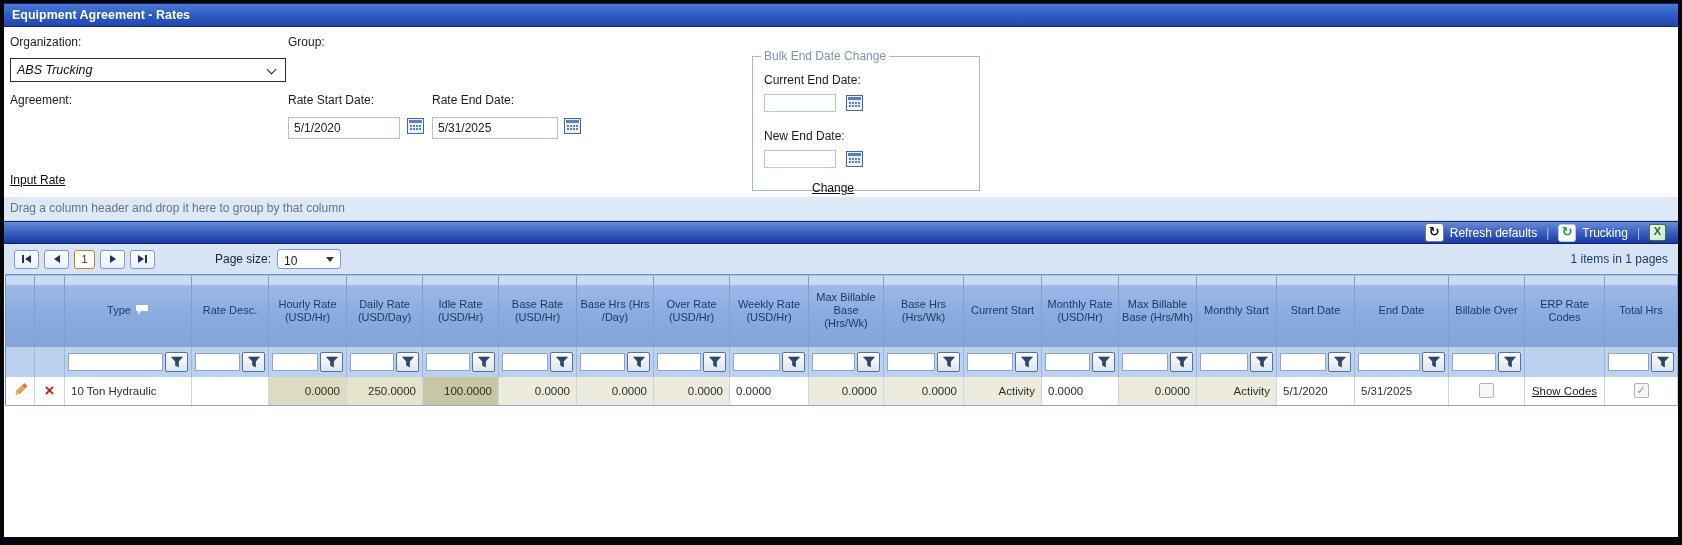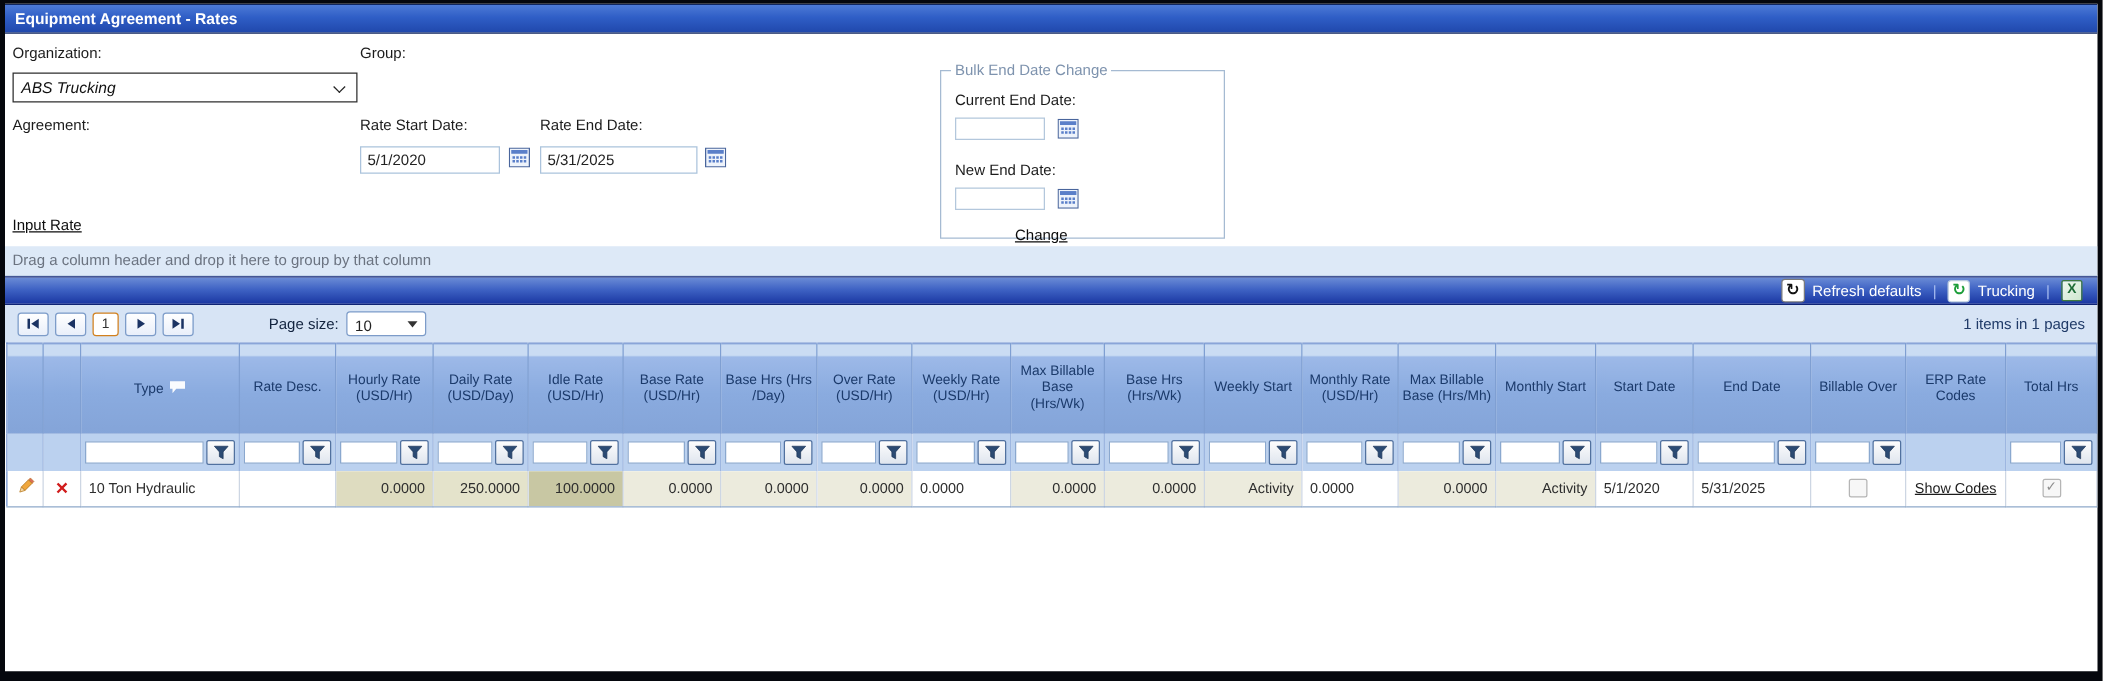--- a/index.html
+++ b/index.html
@@ -256,21 +256,21 @@
               <th><span>Rate Desc.</span></th>
               <th><span>Hourly Rate (USD/Hr)</span></th>
               <th><span>Daily Rate (USD/Day)</span></th>
               <th><span>Idle Rate (USD/Hr)</span></th>
               <th><span>Base Rate (USD/Hr)</span></th>
               <th><span>Base Hrs (Hrs /Day)</span></th>
               <th><span>Over Rate (USD/Hr)</span></th>
               <th><span>Weekly Rate (USD/Hr)</span></th>
               <th><span>Max Billable Base (Hrs/Wk)</span></th>
               <th><span>Base Hrs (Hrs/Wk)</span></th>
-              <th><span>Weekly Start</span></th>
+              <th><span>Current Start</span></th>
               <th><span>Monthly Rate (USD/Hr)</span></th>
               <th><span>Max Billable Base (Hrs/Mh)</span></th>
               <th><span>Monthly Start</span></th>
               <th><span>Start Date</span></th>
               <th><span>End Date</span></th>
               <th><span>Billable Over</span></th>
               <th><span>ERP Rate Codes</span></th>
               <th><span>Total Hrs</span></th>
             </tr>
           </thead>

